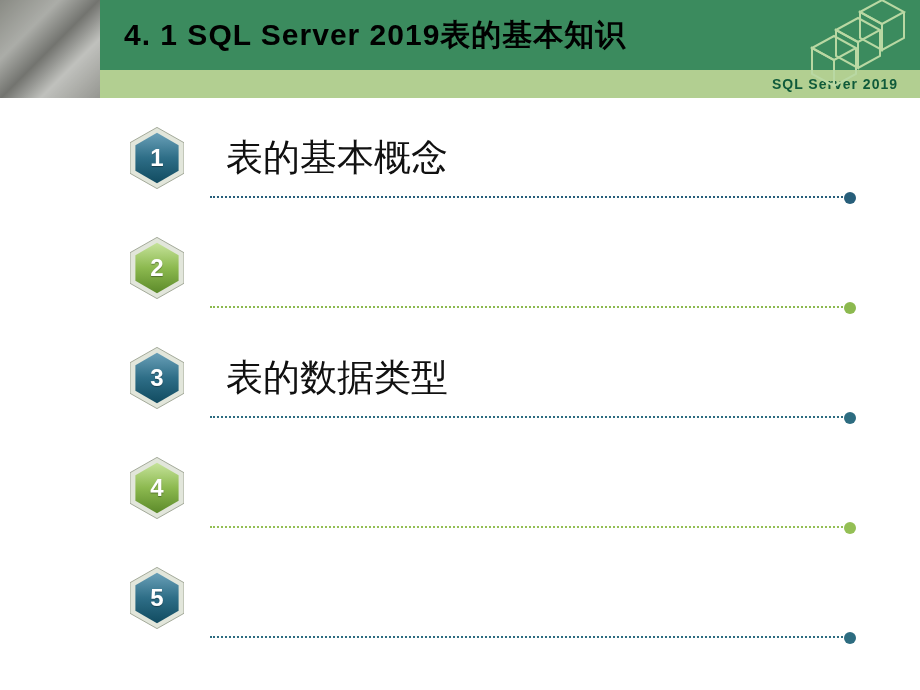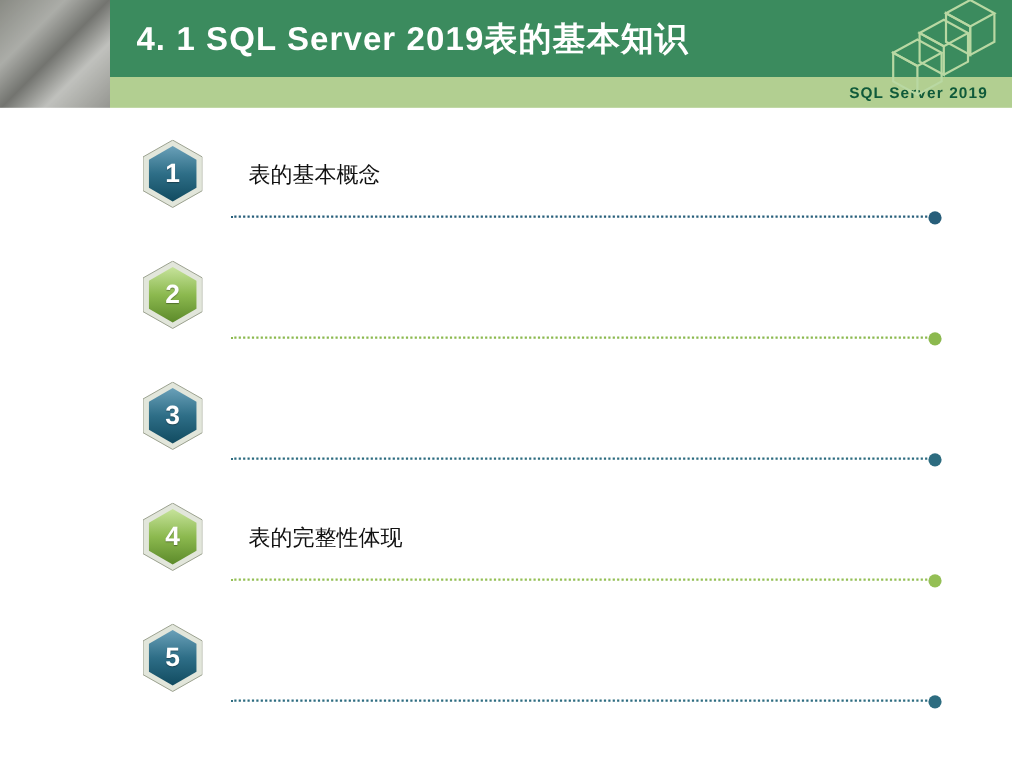--- a/index.html
+++ b/index.html
@@ -23,21 +23,21 @@
     filter: contrast(0.8) saturate(0.4);
   }
   .title-bar {
     position: absolute;
     left: 100px; top: 0; right: 0; height: 70px;
     background: #3b8b5e;
     display: flex; align-items: center;
     padding-left: 24px;
   }
   .title-text {
-    color: #ffffff;
+    color: #000000;
     font-size: 30px;
     font-weight: bold;
     letter-spacing: 1px;
   }
   .sub-bar {
     position: absolute;
     left: 100px; top: 70px; right: 0; height: 28px;
     background: #b2cf91;
     display: flex; align-items: center; justify-content: flex-end;
     padding-right: 22px;
@@ -75,21 +75,21 @@
     position: absolute;
     inset: 0;
     display: flex; align-items: center; justify-content: center;
     color: #ffffff;
     font-size: 24px;
     font-weight: bold;
     font-family: Arial, sans-serif;
     text-shadow: 0 1px 1px rgba(0,0,0,0.35);
   }
   .item-text {
-    font-size: 20px;
+    font-size: 37px;
     color: #111;
     font-weight: 500;
   }
   .dotline {
     position: absolute;
     left: 80px;
     right: 0;
     bottom: -8px;
     height: 2px;
     border-top: 2px dotted;
@@ -186,40 +186,40 @@
             <stop offset="0" stop-color="#6aa0b8"></stop>
               <stop offset="0.5" stop-color="#2e6e87"></stop>
               <stop offset="1" stop-color="#114b60"></stop>
           </linearGradient>
         </defs>
         <polygon points="30,0 60,17 60,51 30,68 0,51 0,17" fill="#e2e6db" stroke="#9aa08e" stroke-width="1"></polygon>
         <polygon points="30,6 54,19.8 54,48.2 30,62 6,48.2 6,19.8" fill="url(#gb3)"></polygon>
       </svg>
       <div class="hex-num">3</div>
     </div>
+    <div class="item-text">表的数据类型</div>
     <div class="dotline d3"></div>
     <div class="endcap c3"></div>
   </div>
 
   <div class="row">
     <div class="hex">
       <svg viewBox="0 0 60 68">
         <defs>
           <linearGradient id="gg4" x1="0" y1="0" x2="0" y2="1">
             <stop offset="0" stop-color="#c6e39b"></stop>
               <stop offset="0.5" stop-color="#8cb94f"></stop>
               <stop offset="1" stop-color="#5c8a2a"></stop>
           </linearGradient>
         </defs>
         <polygon points="30,0 60,17 60,51 30,68 0,51 0,17" fill="#e2e6db" stroke="#9aa08e" stroke-width="1"></polygon>
         <polygon points="30,6 54,19.8 54,48.2 30,62 6,48.2 6,19.8" fill="url(#gg4)"></polygon>
       </svg>
       <div class="hex-num">4</div>
     </div>
-    <div class="item-text">表的完整性体现</div>
     <div class="dotline d4"></div>
     <div class="endcap c4"></div>
   </div>
 
   <div class="row">
     <div class="hex">
       <svg viewBox="0 0 60 68">
         <defs>
           <linearGradient id="gb5" x1="0" y1="0" x2="0" y2="1">
             <stop offset="0" stop-color="#6aa0b8"></stop>

